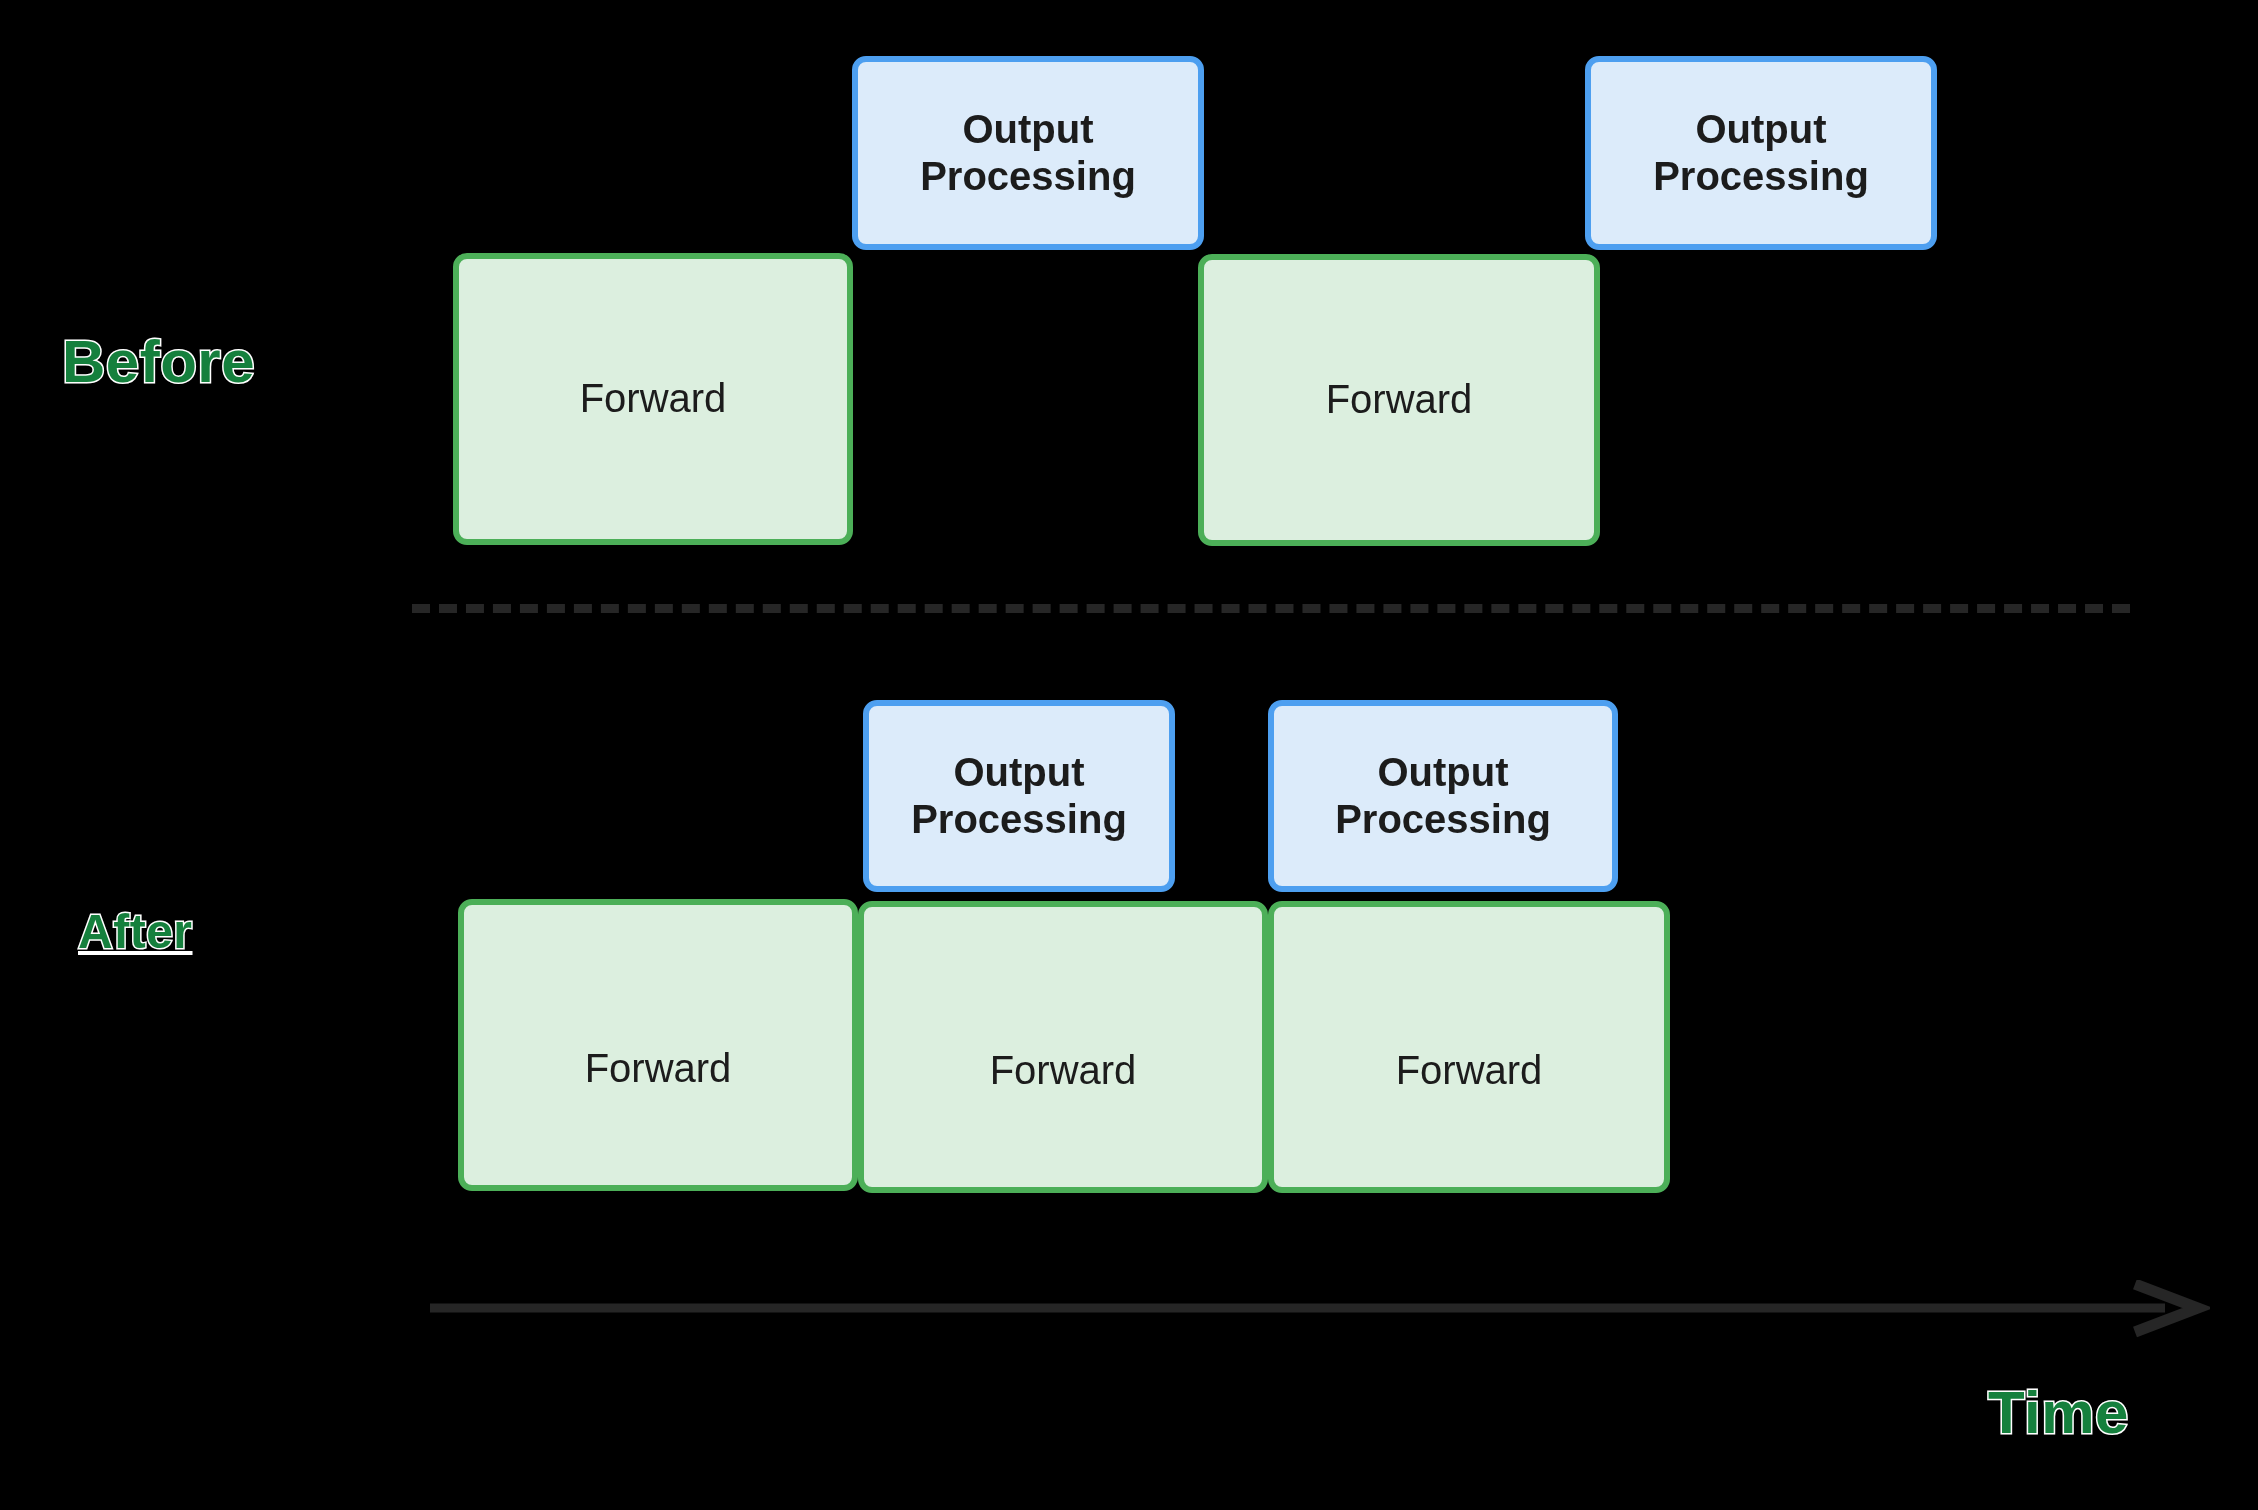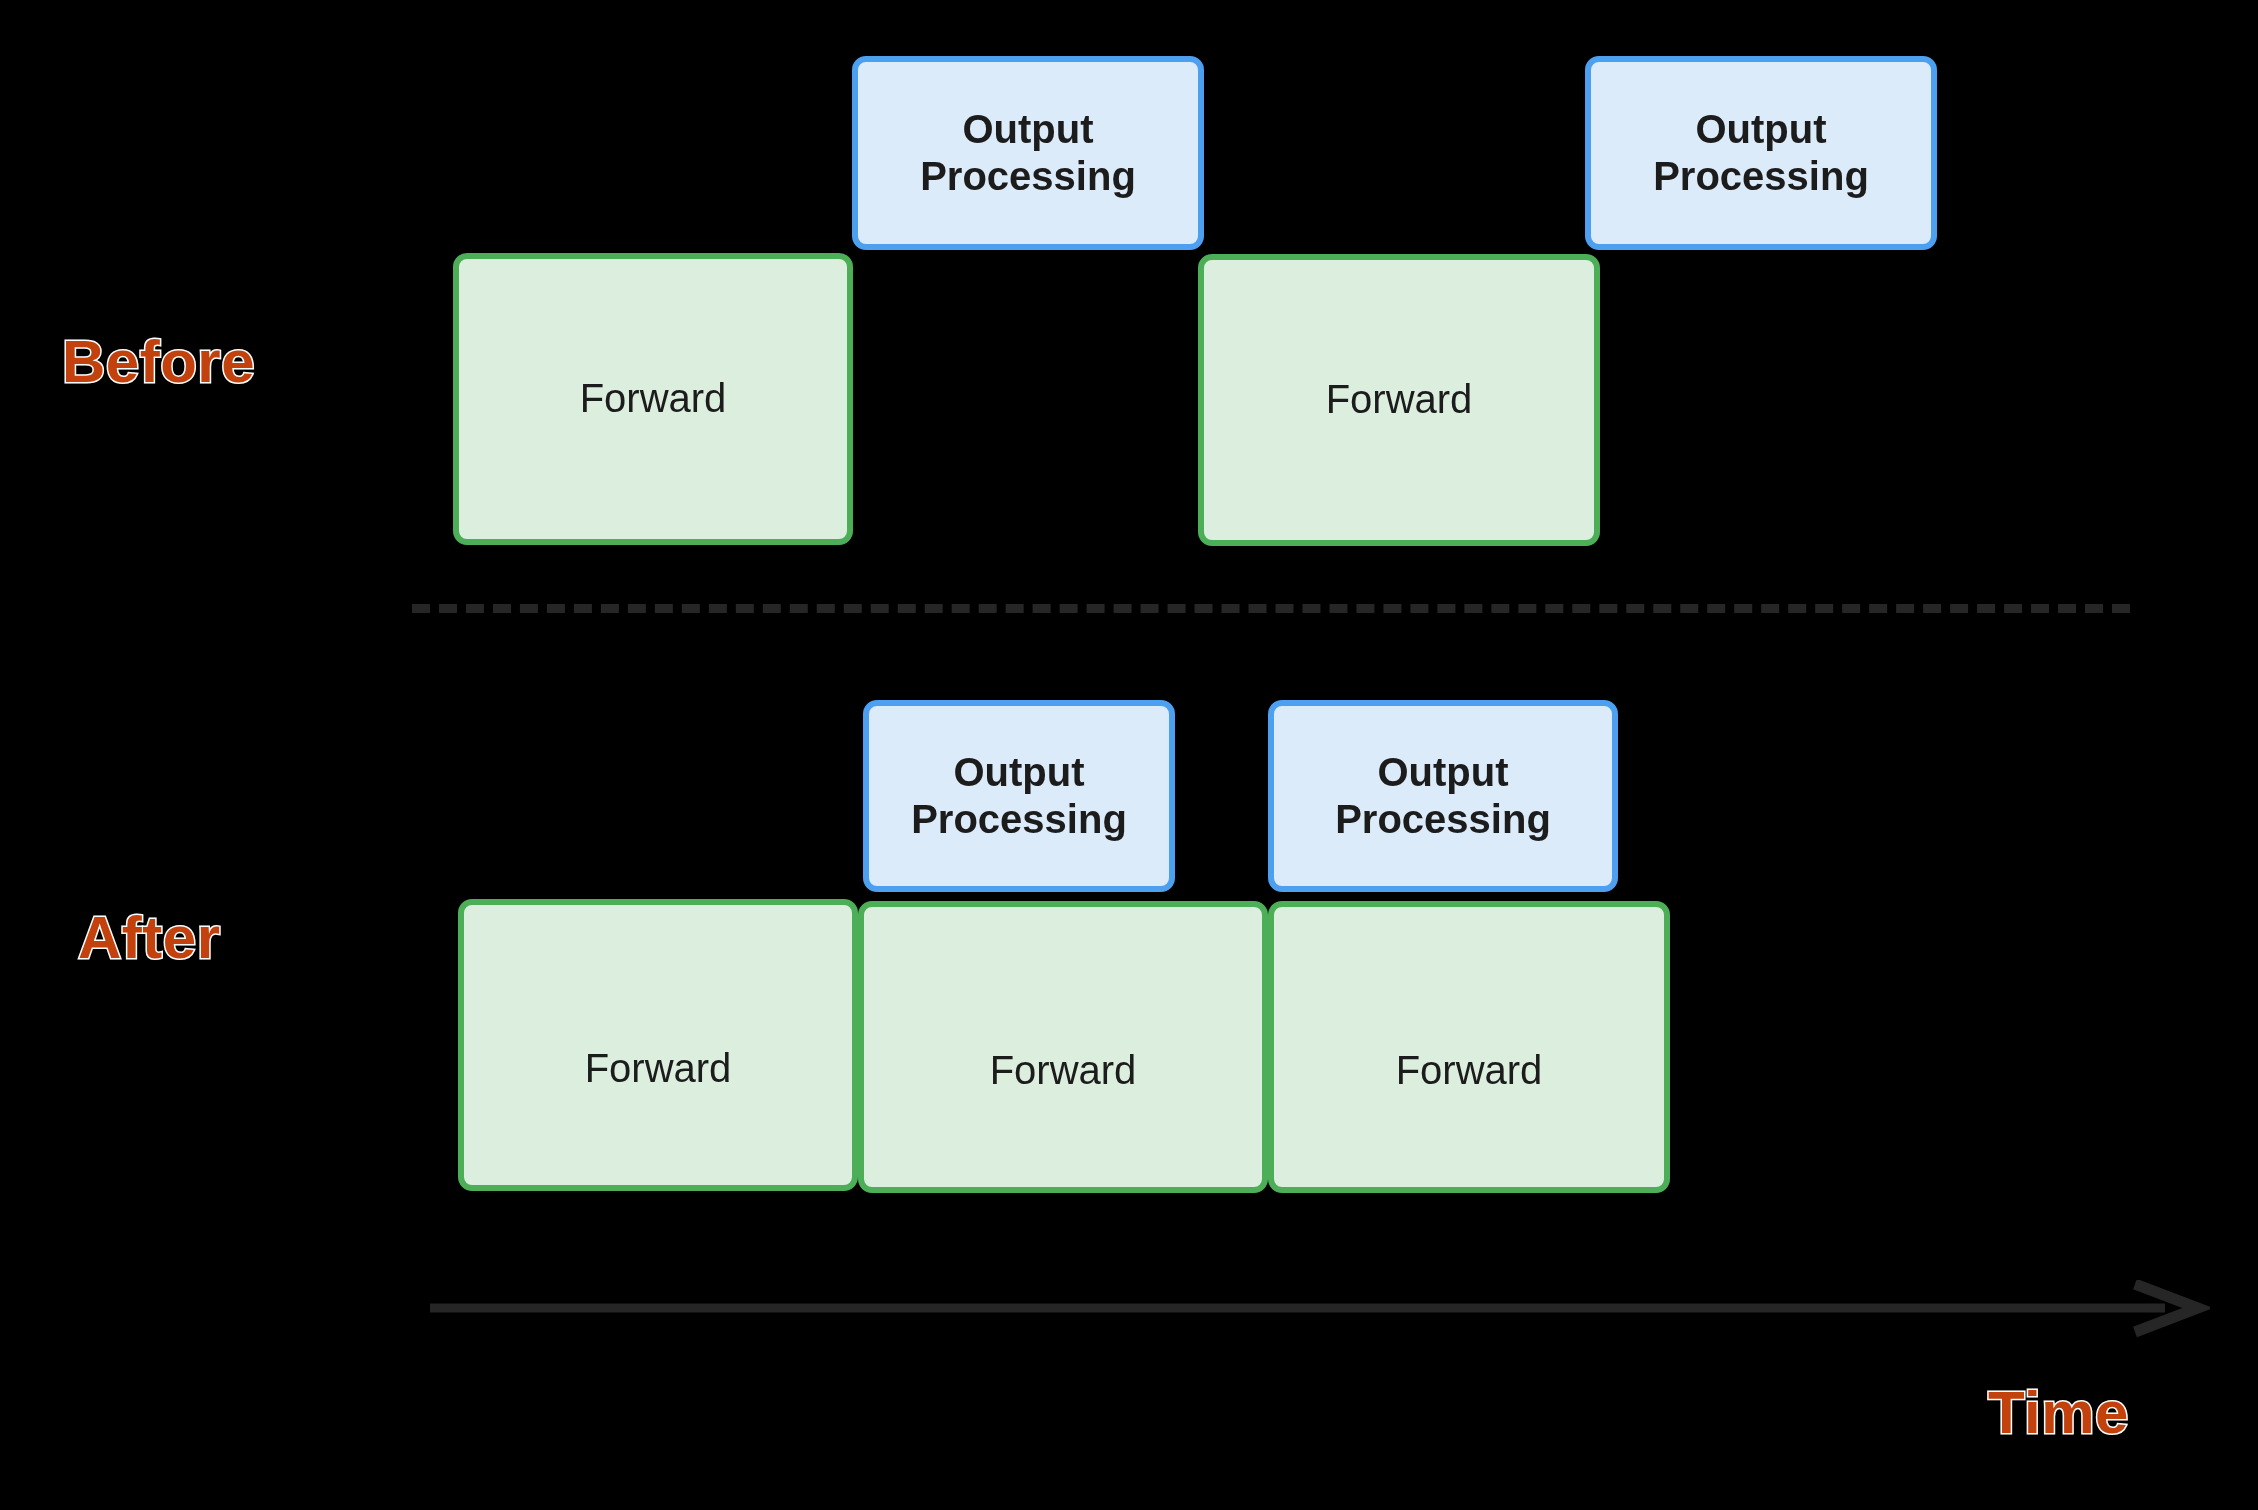--- a/index.html
+++ b/index.html
@@ -17,29 +17,29 @@
     position: relative;
     width: 2258px;
     height: 1510px;
     background: #000000;
   }
 
   
   .row-label {
     position: absolute;
     font-weight: 700;
-    color: #c2410c;
+    color: #15803d;
     letter-spacing: 0.5px;
     -webkit-text-stroke: 3px #ffffff;
     paint-order: stroke fill;
     white-space: nowrap;
     line-height: 1;
   }
   #label-before { left: 62px;  top: 332px; font-size: 60px; }
-  #label-after  { left: 78px;  top: 908px; font-size: 60px; }
+  #label-after  { left: 78px;  top: 908px; font-size: 48px; text-decoration: underline; }
   #label-time   { left: 1988px; top: 1383px; font-size: 60px; }
 
   
   .block {
     position: absolute;
     box-sizing: border-box;
     display: flex;
     align-items: center;
     justify-content: center;
     text-align: center;

